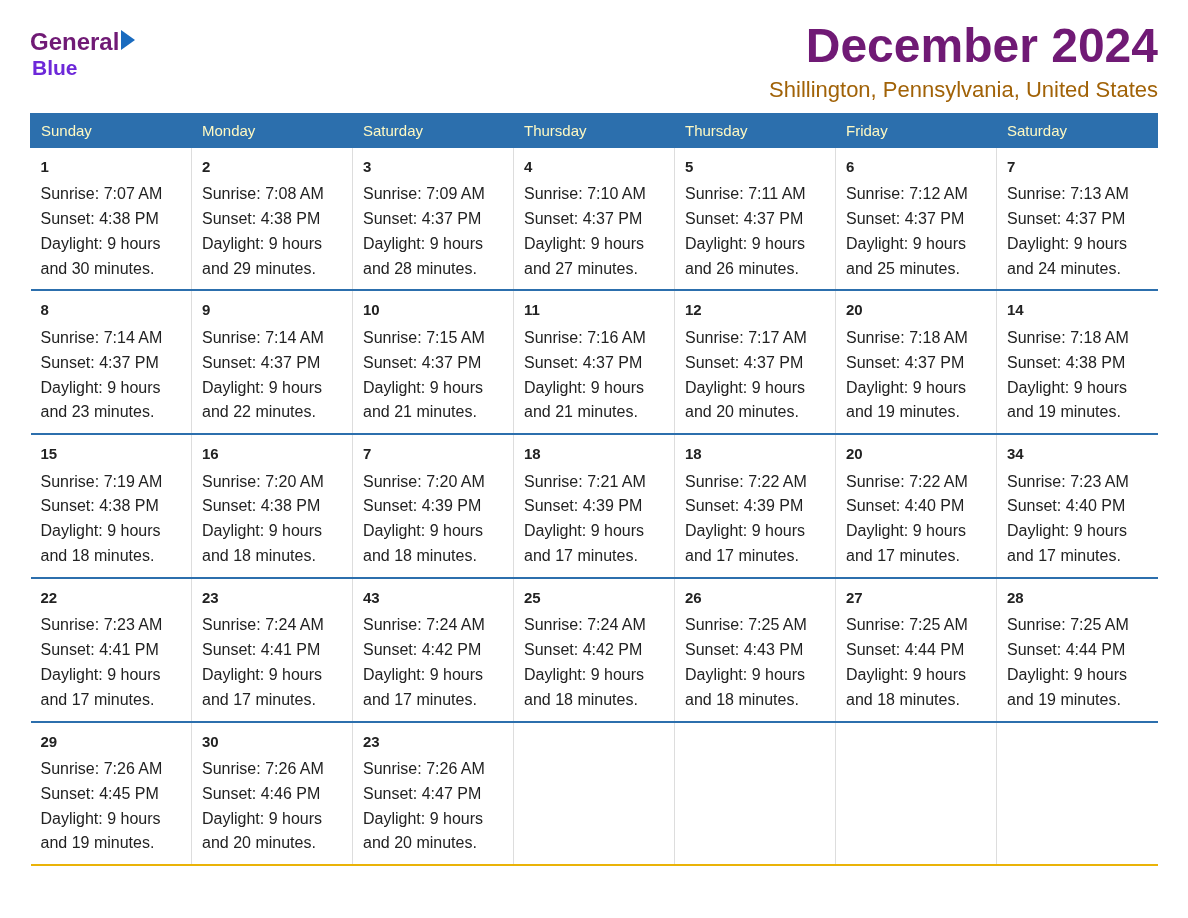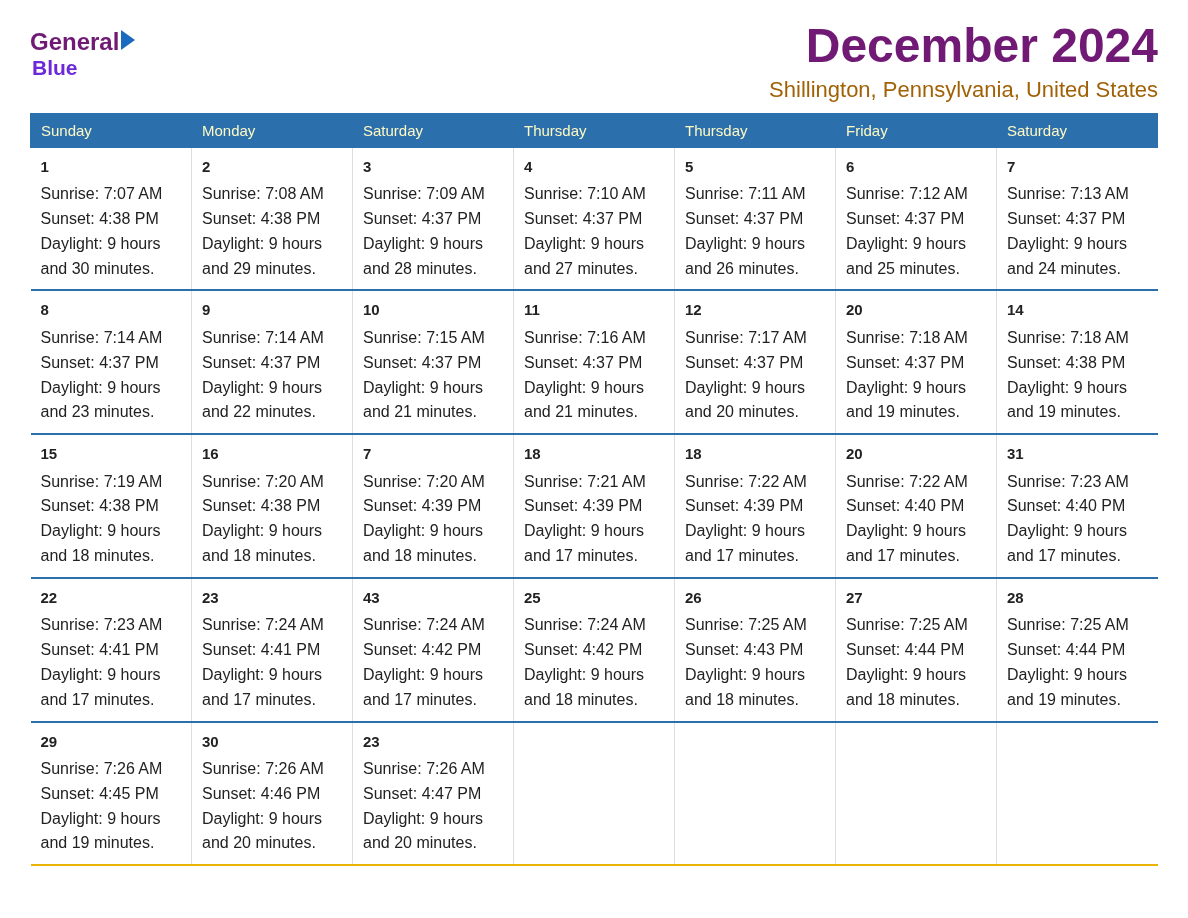--- a/index.html
+++ b/index.html
@@ -212,21 +212,21 @@
       </td>
         <td>
         <span class="day-number">18</span>
         <span class="day-info">Sunrise: 7:22 AM<br>Sunset: 4:39 PM<br>Daylight: 9 hours and 17 minutes.</span>
       </td>
         <td>
         <span class="day-number">20</span>
         <span class="day-info">Sunrise: 7:22 AM<br>Sunset: 4:40 PM<br>Daylight: 9 hours and 17 minutes.</span>
       </td>
         <td>
-        <span class="day-number">31</span>
+        <span class="day-number">34</span>
         <span class="day-info">Sunrise: 7:23 AM<br>Sunset: 4:40 PM<br>Daylight: 9 hours and 17 minutes.</span>
       </td>
       </tr>
       <tr>
         <td>
         <span class="day-number">22</span>
         <span class="day-info">Sunrise: 7:23 AM<br>Sunset: 4:41 PM<br>Daylight: 9 hours and 17 minutes.</span>
       </td>
         <td>
         <span class="day-number">23</span>

